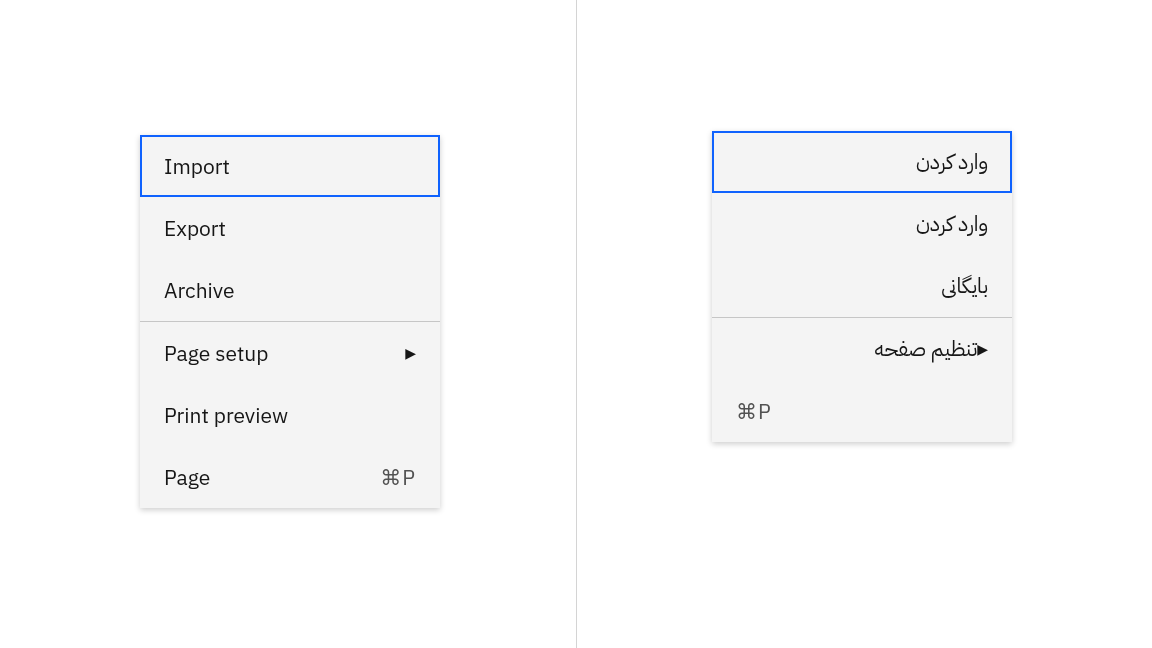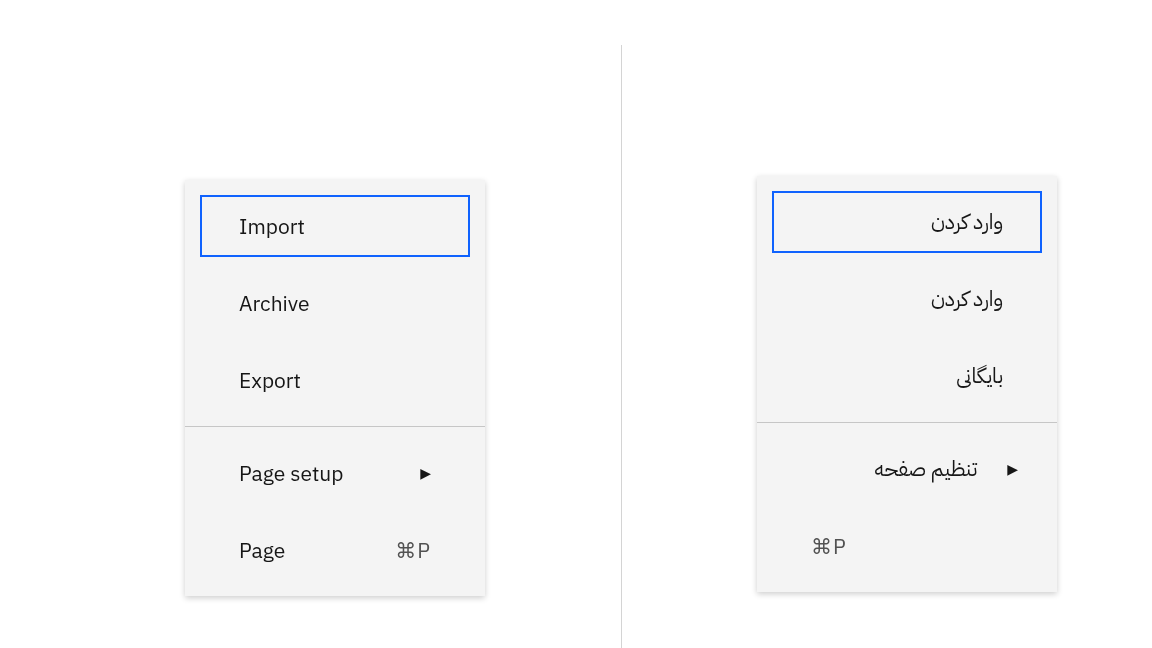--- a/index.html
+++ b/index.html
@@ -1,16 +1,16 @@
 <!DOCTYPE html>
 <html><head>
   <meta charset="utf-8">
   <style>
     * {
-      margin: 15px;
+      margin: 0;
       padding: 0;
       box-sizing: border-box;
     }
     body {
       width: 1152px;
       height: 648px;
       background: #ffffff;
       font-family: 'IBM Plex Sans', -apple-system, BlinkMacSystemFont, 'Segoe UI', sans-serif;
       position: relative;
       overflow: hidden;
@@ -93,29 +93,32 @@
 </head>
 <body>
 
 <div class="divider-vertical"></div>
 
 <div class="menu-container menu-left">
   <div class="menu-item selected">
     <span class="label-ltr">Import</span>
   </div>
   <div class="menu-item">
-    <span class="label-ltr">Archive</span>
+    <span class="label-ltr">Export</span>
   </div>
   <div class="menu-item">
-    <span class="label-ltr">Export</span>
+    <span class="label-ltr">Archive</span>
   </div>
   <div class="menu-separator"></div>
   <div class="menu-item">
     <span class="label-ltr">Page setup</span>
     <span class="submenu-arrow arrow-ltr">▶</span>
+  </div>
+  <div class="menu-item">
+    <span class="label-ltr">Print preview</span>
   </div>
   <div class="menu-item">
     <span class="label-ltr">Page</span>
     <span class="shortcut shortcut-ltr">⌘P</span>
   </div>
 </div>
 
 <div class="menu-container menu-right" dir="rtl">
   <div class="menu-item selected">
     <span class="label-rtl">وارد کردن</span>

